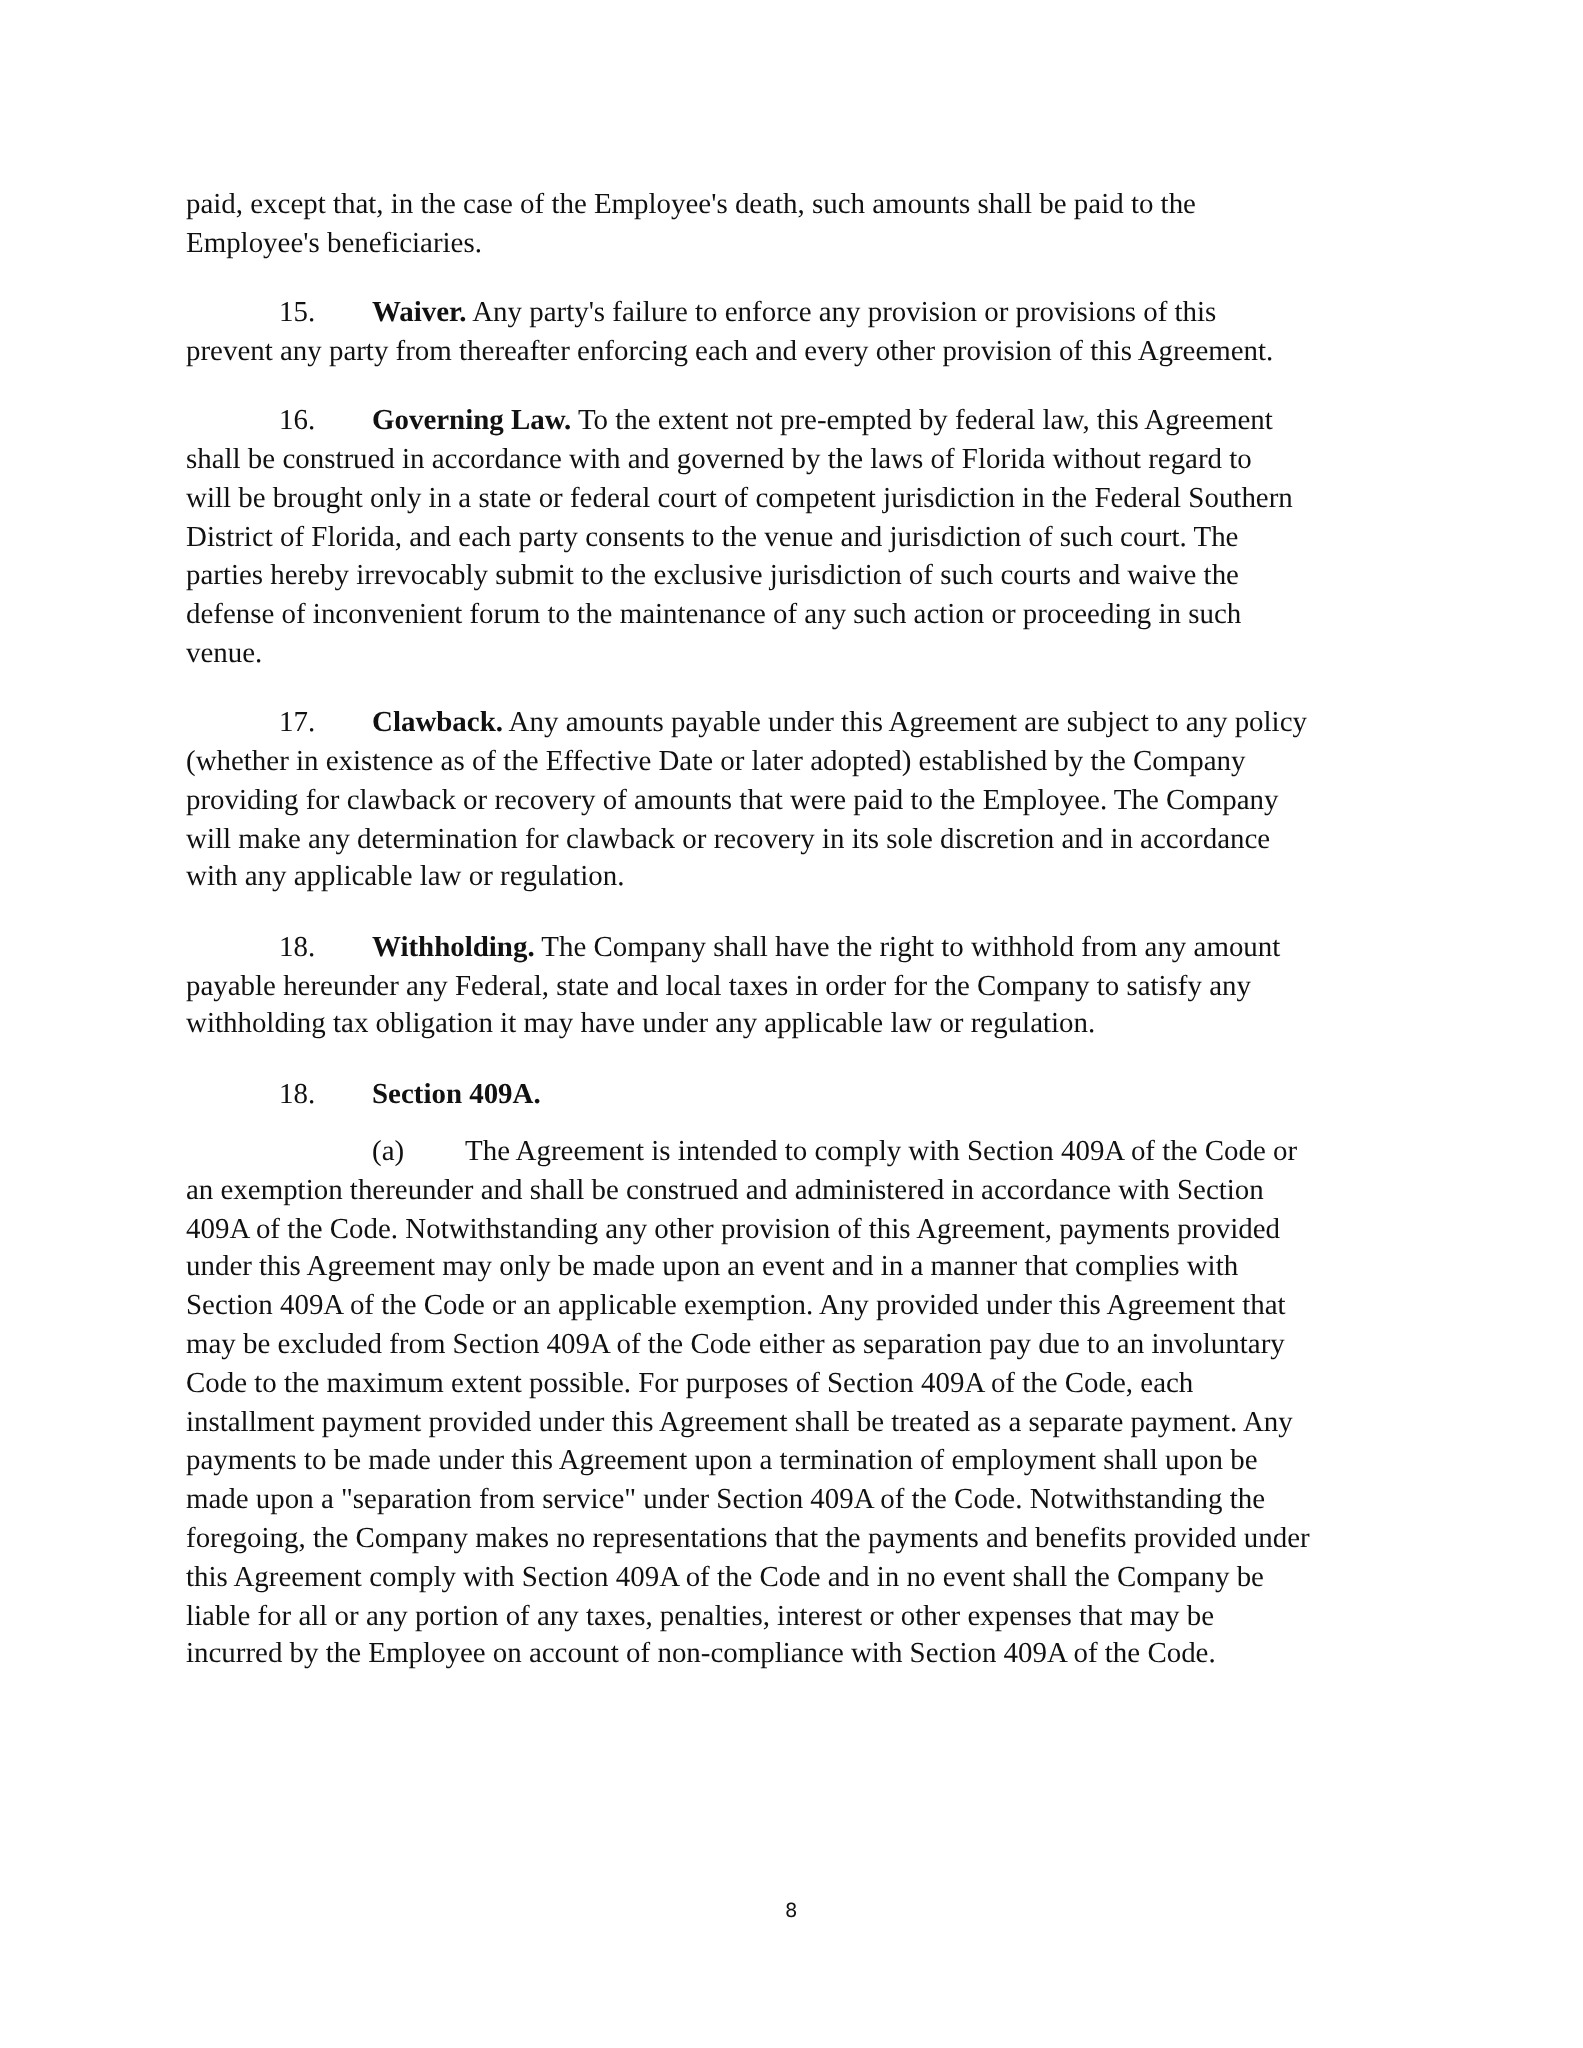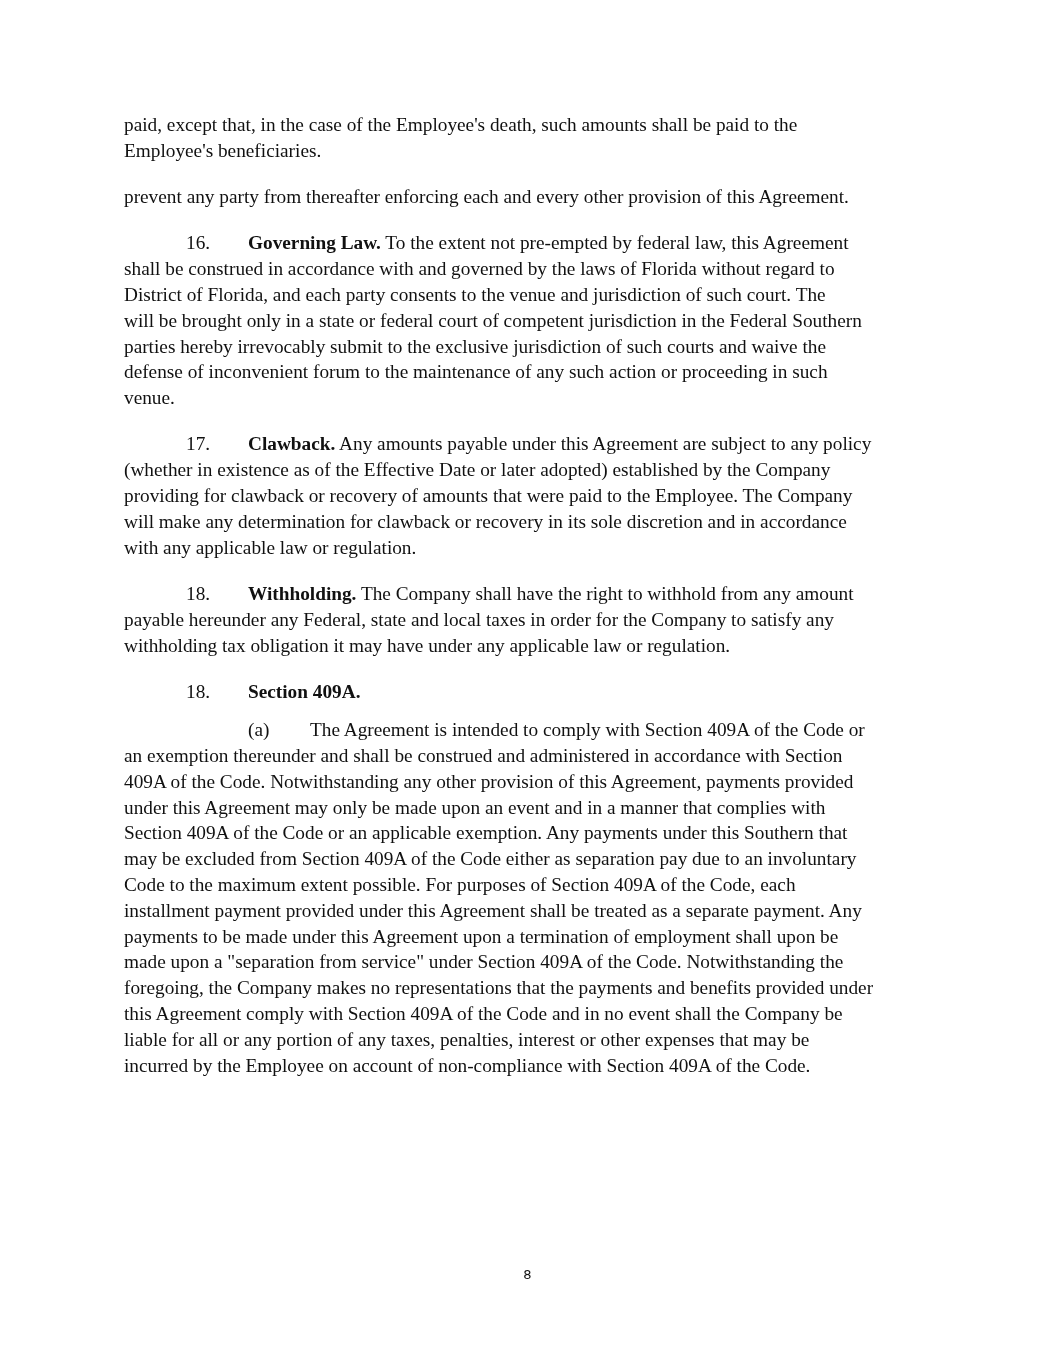--- a/index.html
+++ b/index.html
@@ -1,18 +1,18 @@
 <!DOCTYPE html>
 <html><head>
 <meta charset="utf-8">
 <style>
   html, body { margin: 0; padding: 0; background: #ffffff; }
   body { width: 1055px; height: 1365px; position: relative; overflow: hidden; }
   .page {
-    position: absolute; left: 124px; top: 112px; width: 810px;
+    position: absolute; left: 124px; top: 124px; width: 810px;
     font-family: "Liberation Serif", serif; font-size: 19.3px; line-height: 25.8px;
     color: #111111;
   }
   .line { white-space: nowrap; height: 25.8px; }
   .gap { height: 20.5px; }
   .num { display: inline-block; width: 62px; margin-left: 62px; }
   .sub { display: inline-block; width: 62px; margin-left: 124px; }
   b { font-weight: bold; }
   .footer {
     position: absolute; left: 0; width: 1055px; top: 1267px; text-align: center;
@@ -24,29 +24,30 @@
 
 <div class="page">
 
   <div>
     <div class="line">paid, except that, in the case of the Employee's death, such amounts shall be paid to the</div>
     <div class="line">Employee's beneficiaries.</div>
   </div>
   <div class="gap"></div>
 
   <div>
+    <div class="line"><span class="num">15.</span><b>Waiver.</b><span> Any party's failure to enforce any provision or provisions of this</span></div>
     <div class="line">prevent any party from thereafter enforcing each and every other provision of this Agreement.</div>
   </div>
   <div class="gap"></div>
 
   <div>
     <div class="line"><span class="num">16.</span><b>Governing Law.</b><span> To the extent not pre-empted by federal law, this Agreement</span></div>
     <div class="line">shall be construed in accordance with and governed by the laws of Florida without regard to</div>
+    <div class="line">will be brought only in a state or federal court of competent jurisdiction in the Federal Southern</div>
     <div class="line">District of Florida, and each party consents to the venue and jurisdiction of such court. The</div>
-    <div class="line">will be brought only in a state or federal court of competent jurisdiction in the Federal Southern</div>
     <div class="line">parties hereby irrevocably submit to the exclusive jurisdiction of such courts and waive the</div>
     <div class="line">defense of inconvenient forum to the maintenance of any such action or proceeding in such</div>
     <div class="line">venue.</div>
   </div>
   <div class="gap"></div>
 
   <div>
     <div class="line"><span class="num">17.</span><b>Clawback.</b><span> Any amounts payable under this Agreement are subject to any policy</span></div>
     <div class="line">(whether in existence as of the Effective Date or later adopted) established by the Company</div>
     <div class="line">providing for clawback or recovery of amounts that were paid to the Employee. The Company</div>
@@ -65,21 +66,21 @@
   <div>
     <div class="line"><span class="num">18.</span><b>Section 409A.</b></div>
   </div>
   <div class="gap" style="height:12.5px"></div>
 
   <div>
     <div class="line"><span class="sub">(a)</span><span>The Agreement is intended to comply with Section 409A of the Code or</span></div>
     <div class="line">an exemption thereunder and shall be construed and administered in accordance with Section</div>
     <div class="line">409A of the Code. Notwithstanding any other provision of this Agreement, payments provided</div>
     <div class="line">under this Agreement may only be made upon an event and in a manner that complies with</div>
-    <div class="line">Section 409A of the Code or an applicable exemption. Any payments under this Southern that</div>
+    <div class="line">Section 409A of the Code or an applicable exemption. Any provided under this Agreement that</div>
     <div class="line">may be excluded from Section 409A of the Code either as separation pay due to an involuntary</div>
     <div class="line">Code to the maximum extent possible. For purposes of Section 409A of the Code, each</div>
     <div class="line">installment payment provided under this Agreement shall be treated as a separate payment. Any</div>
     <div class="line">payments to be made under this Agreement upon a termination of employment shall upon be</div>
     <div class="line">made upon a "separation from service" under Section 409A of the Code. Notwithstanding the</div>
     <div class="line">foregoing, the Company makes no representations that the payments and benefits provided under</div>
     <div class="line">this Agreement comply with Section 409A of the Code and in no event shall the Company be</div>
     <div class="line">liable for all or any portion of any taxes, penalties, interest or other expenses that may be</div>
     <div class="line">incurred by the Employee on account of non-compliance with Section 409A of the Code.</div>
   </div>

